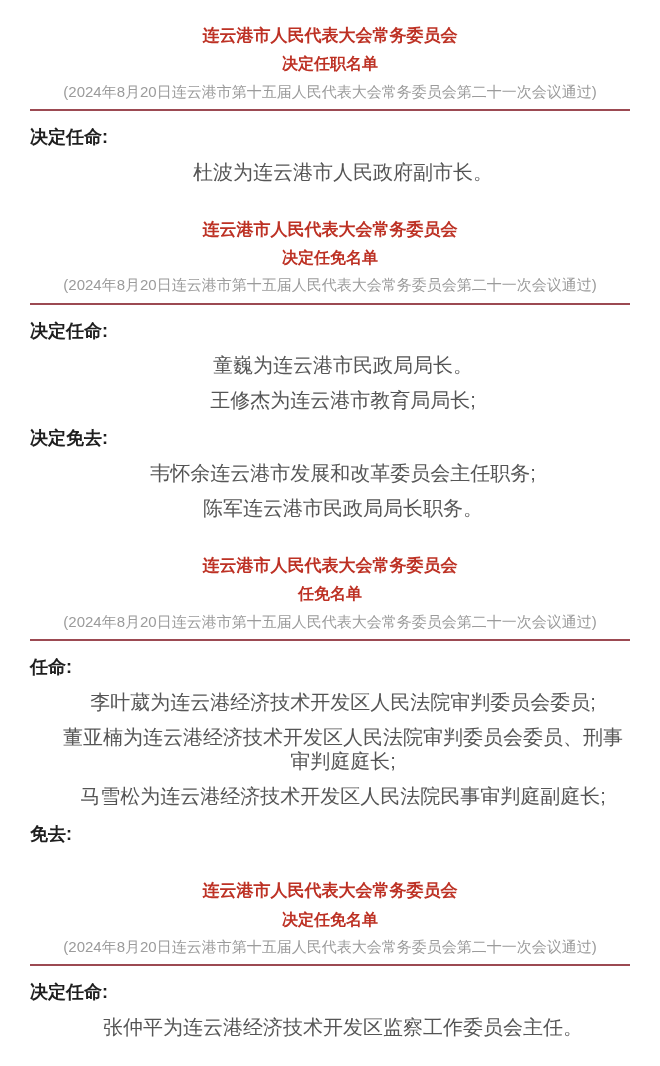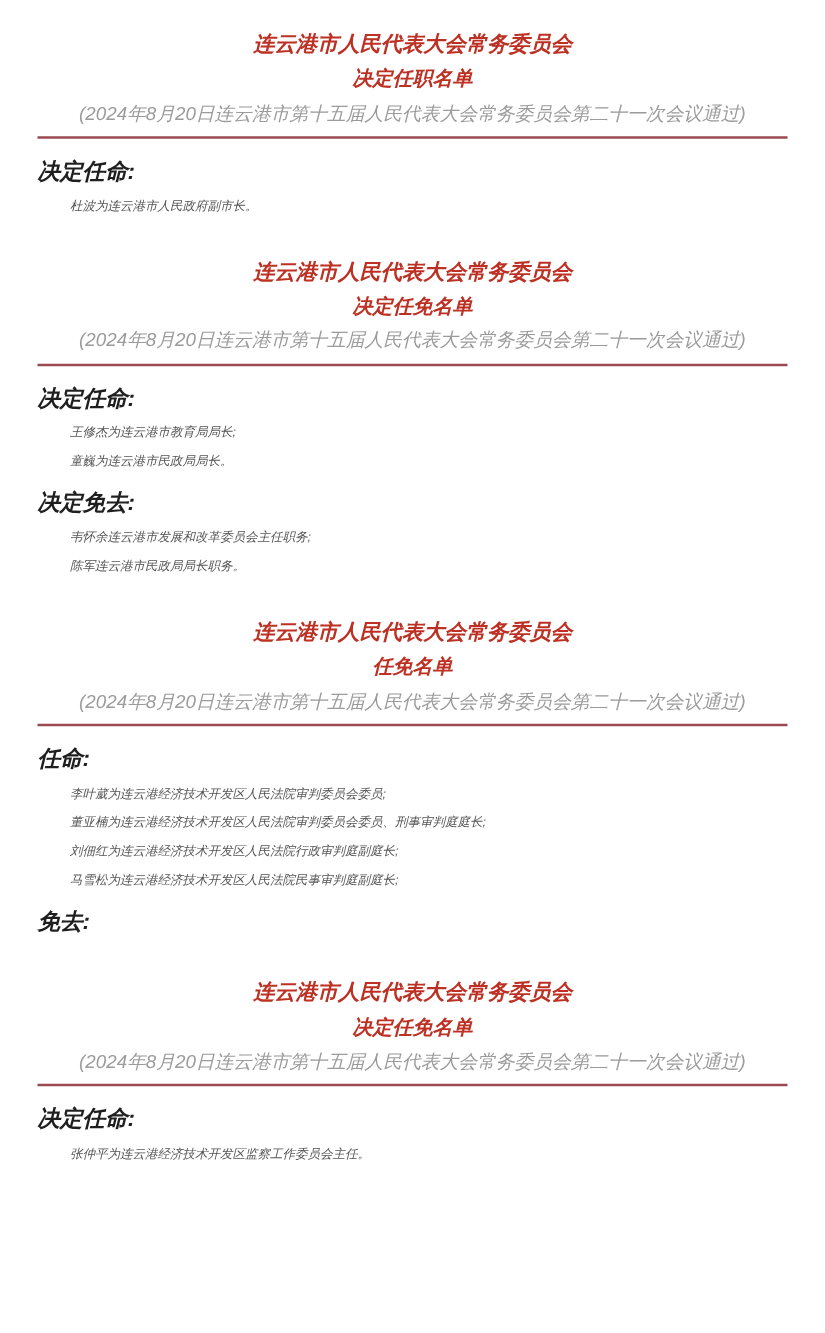--- a/index.html
+++ b/index.html
@@ -12,21 +12,21 @@
   }
   *{margin:0;padding:0;box-sizing:border-box;}
   html,body{background:var(--bg);}
   body{
     width:660px;
     min-height:1066px;
     margin:0 auto;
     font-family:"Liberation Sans","DejaVu Sans",sans-serif;
     padding:26px 30px 30px 30px;
   }
-  .doc{margin-top:36px;font-style:italic;}
+  .doc{margin-top:36px;}
   .doc:first-of-type{margin-top:0;}
   .doc-title{
     text-align:center;
     color:var(--title-red);
     font-size:17px;
     font-weight:bold;
     line-height:1.2;
     margin-bottom:8px;
   }
   .doc-subtitle{
@@ -51,60 +51,60 @@
   }
   .block-heading{
     color:var(--heading-black);
     font-size:18px;
     font-weight:bold;
     line-height:1.2;
     margin:16px 0 11px 0;
   }
   .item{
     color:var(--body-gray);
-    font-size:10px;
+    font-size:20px;
     line-height:1.2;
     padding-left:26px;
     margin:11px 0;
+    text-align:center;
   }
 </style>
 </head>
 <body>
 
 <section class="doc">
   <h1 class="doc-title">连云港市人民代表大会常务委员会</h1>
   <h2 class="doc-subtitle">决定任职名单</h2>
   <p class="doc-date">(2024年8月20日连云港市第十五届人民代表大会常务委员会第二十一次会议通过)</p>
   <hr class="doc-rule">
   <h3 class="block-heading">决定任命:</h3>
   <p class="item">杜波为连云港市人民政府副市长。</p>
 </section>
 
 <section class="doc">
   <h1 class="doc-title">连云港市人民代表大会常务委员会</h1>
   <h2 class="doc-subtitle">决定任免名单</h2>
   <p class="doc-date">(2024年8月20日连云港市第十五届人民代表大会常务委员会第二十一次会议通过)</p>
   <hr class="doc-rule">
   <h3 class="block-heading">决定任命:</h3>
+  <p class="item">童巍为连云港市民政局局长。</p>
   <p class="item">王修杰为连云港市教育局局长;</p>
-  <p class="item">童巍为连云港市民政局局长。</p>
   <h3 class="block-heading">决定免去:</h3>
   <p class="item">韦怀余连云港市发展和改革委员会主任职务;</p>
   <p class="item">陈军连云港市民政局局长职务。</p>
 </section>
 
 <section class="doc">
   <h1 class="doc-title">连云港市人民代表大会常务委员会</h1>
   <h2 class="doc-subtitle">任免名单</h2>
   <p class="doc-date">(2024年8月20日连云港市第十五届人民代表大会常务委员会第二十一次会议通过)</p>
   <hr class="doc-rule">
   <h3 class="block-heading">任命:</h3>
   <p class="item">李叶葳为连云港经济技术开发区人民法院审判委员会委员;</p>
   <p class="item">董亚楠为连云港经济技术开发区人民法院审判委员会委员、刑事审判庭庭长;</p>
-  <p class="item">刘佃红为连云港经济技术开发区人民法院行政审判庭副庭长;</p>
   <p class="item">马雪松为连云港经济技术开发区人民法院民事审判庭副庭长;</p>
   <h3 class="block-heading">免去:</h3>
 </section>
 
 <section class="doc">
   <h1 class="doc-title">连云港市人民代表大会常务委员会</h1>
   <h2 class="doc-subtitle">决定任免名单</h2>
   <p class="doc-date">(2024年8月20日连云港市第十五届人民代表大会常务委员会第二十一次会议通过)</p>
   <hr class="doc-rule">
   <h3 class="block-heading">决定任命:</h3>

